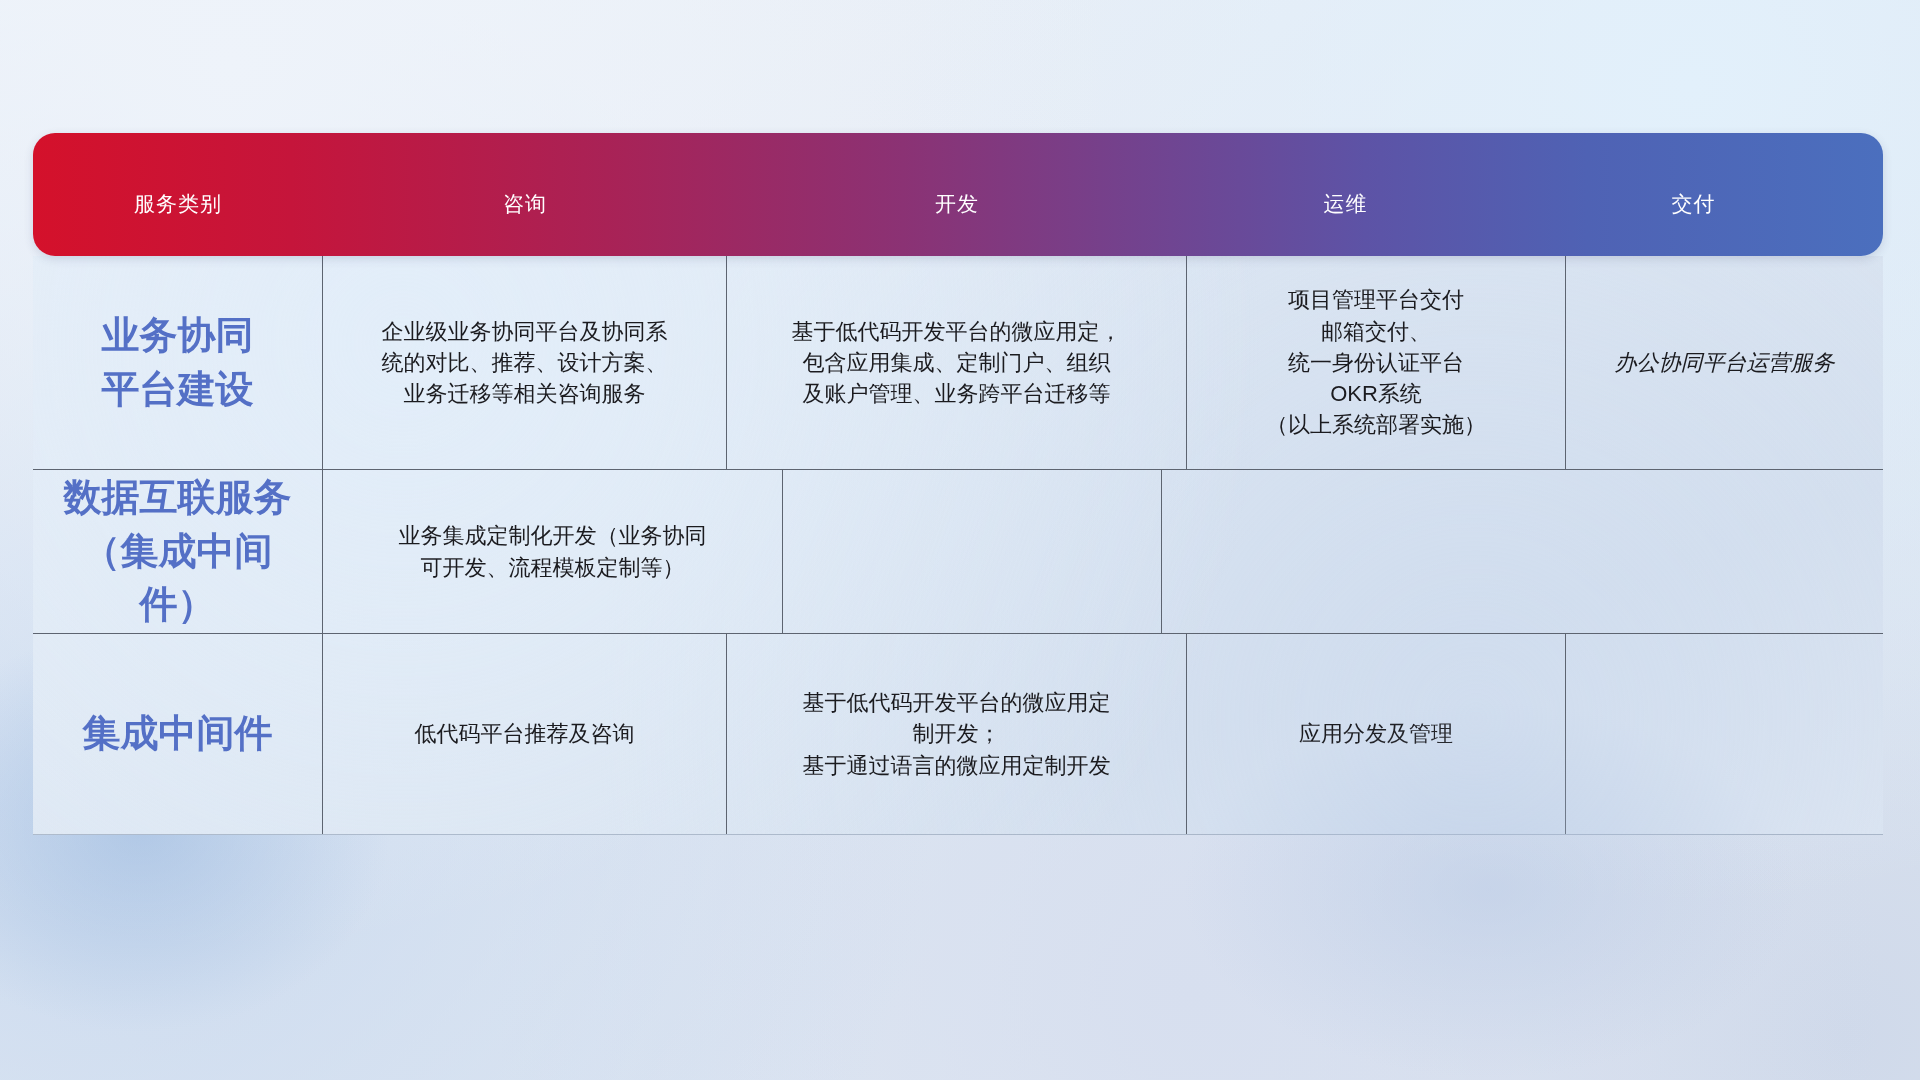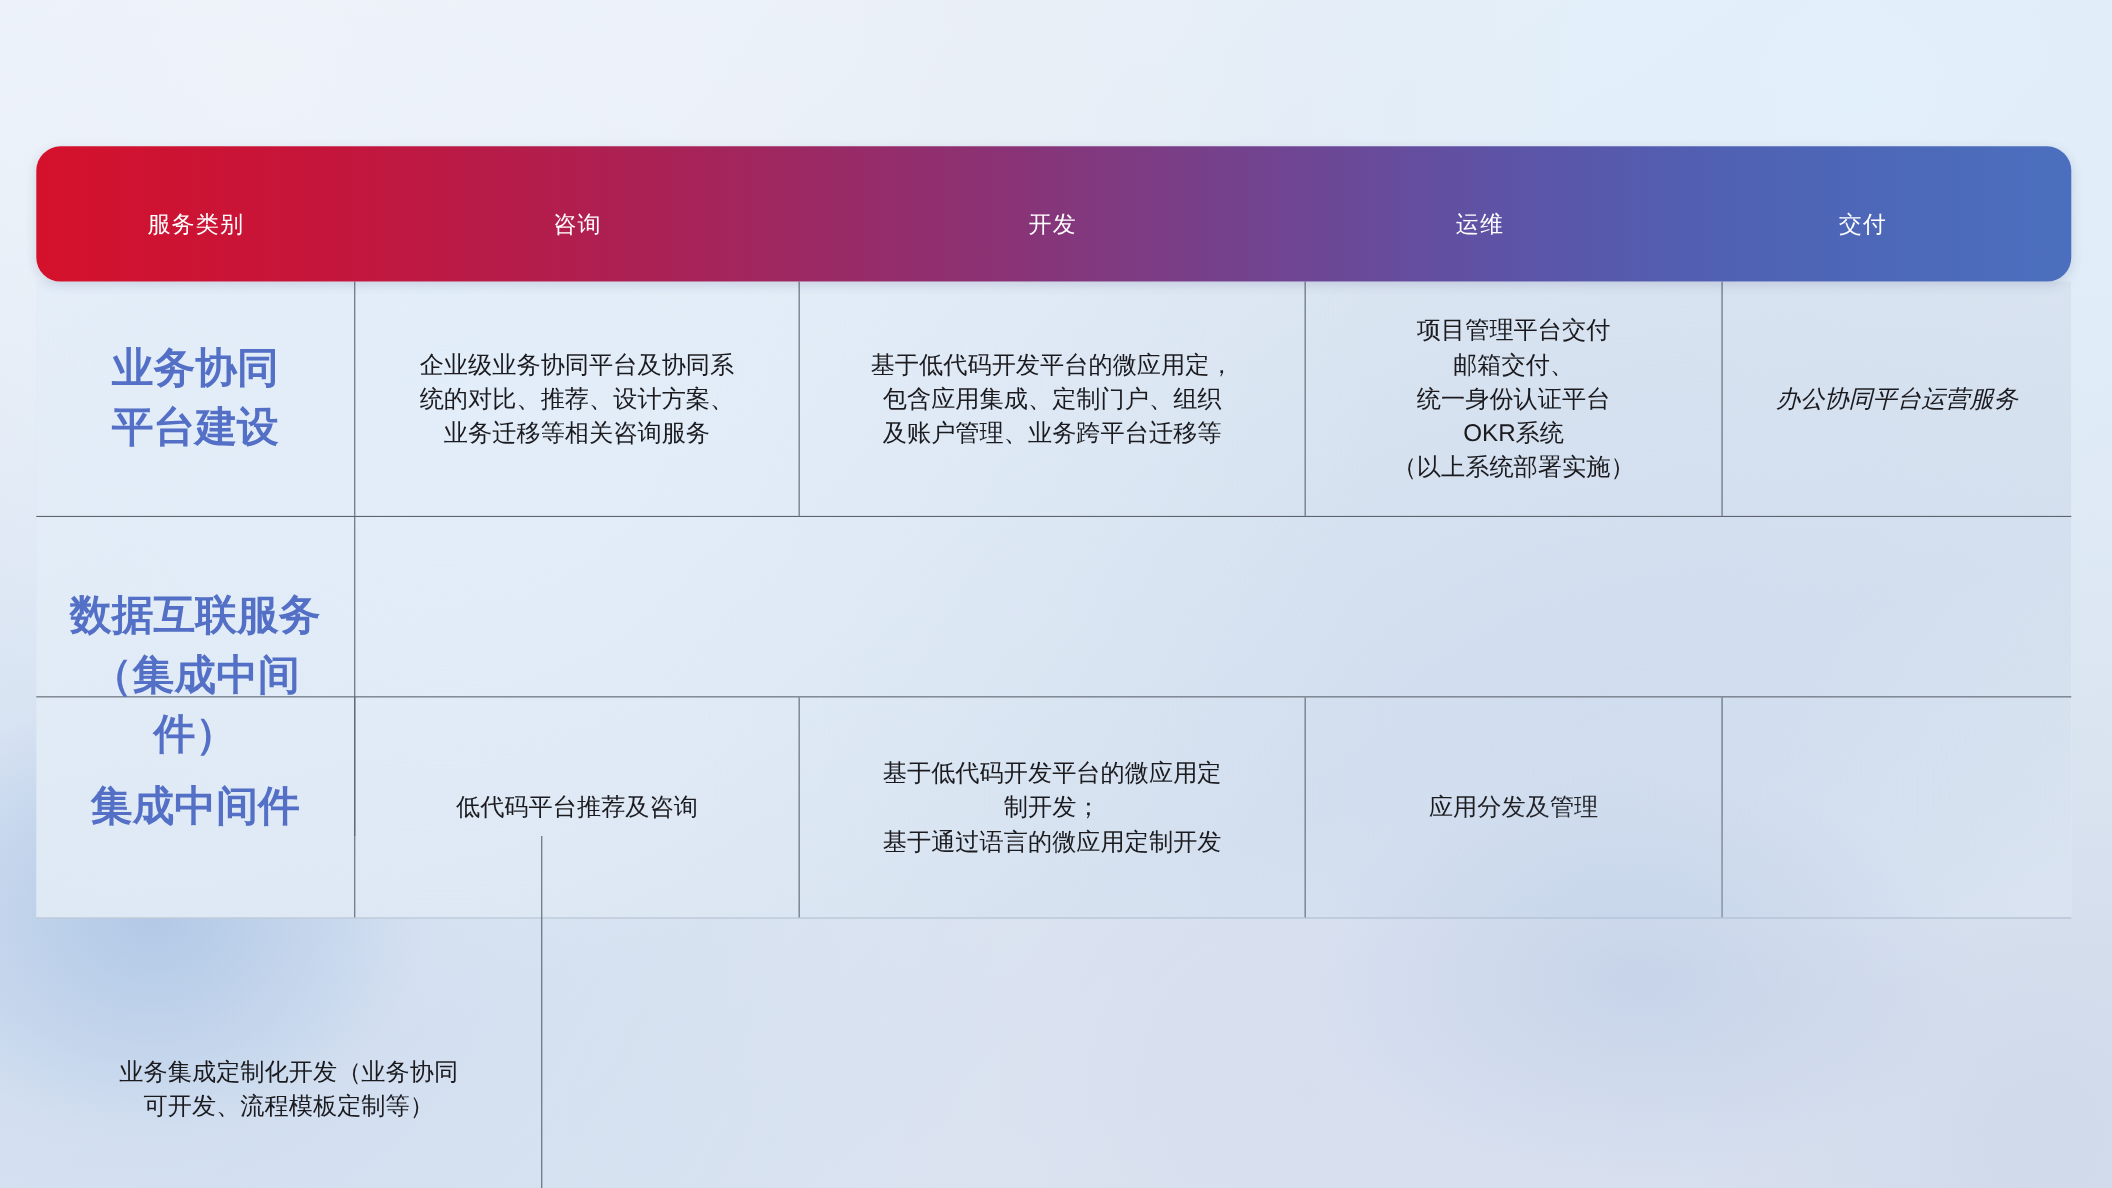--- a/index.html
+++ b/index.html
@@ -121,21 +121,21 @@
   }
   .td.cat {
     border-right: 1px solid #5d6470;
     color: #5470c6;
     font-weight: bold;
     font-size: 38px;
     line-height: 1.42;
   }
   .td.nobord { border-right: none; font-style: italic; }
   .row1 { height: 213px; }
-  .row2 { height: 163px; flex-direction: column; }
+  .row2 { height: 163px; }
   .row3 { height: 200px; }
 
   .td.empty { color: transparent; }
 </style>
 </head>
 <body>
 
 <div id="stage">
 
   <div class="table-wrap">

